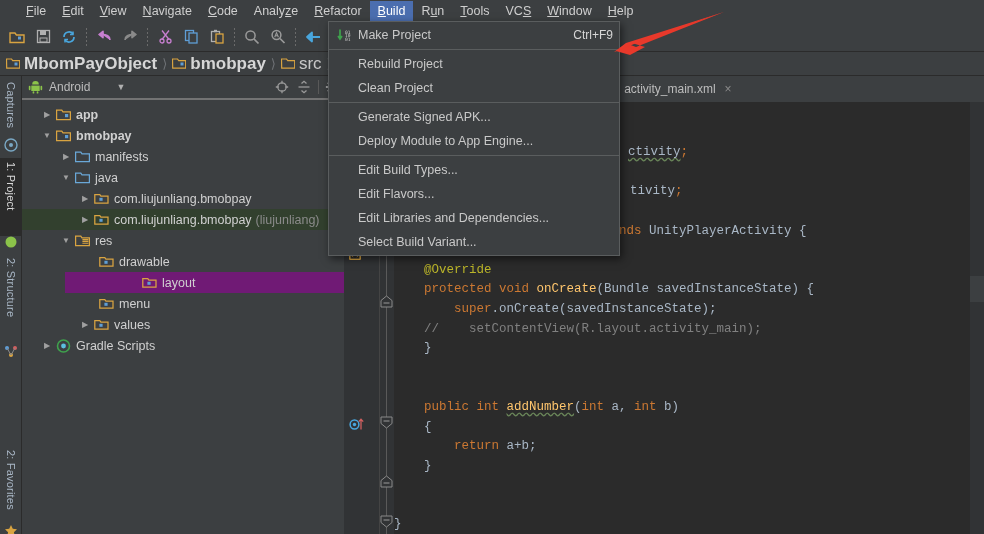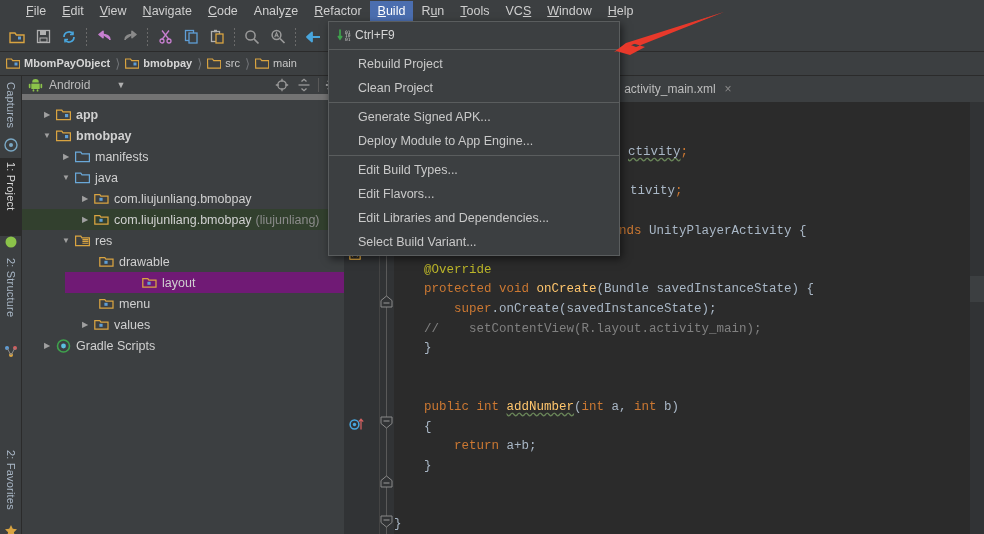--- a/index.html
+++ b/index.html
@@ -33,21 +33,21 @@
   .tb-ico { width:26px; height:24px; display:flex; align-items:center; justify-content:center; }
   .tb-sep { width:1px; height:18px; margin:0 4px;
     background: repeating-linear-gradient(to bottom,#6a6a6a 0 2px, transparent 2px 4px); }
 
   
   .crumbbar {
     position:absolute; left:0; top:52px; width:984px; height:24px;
     background:#3c3f41; display:flex; align-items:center; padding-left:6px;
     border-bottom:1px solid #2b2b2b;
   }
-  .crumb { display:flex; align-items:flex-start; font-size:11px; color:#c8c8c8; padding-right:2px;}
+  .crumb { display:flex; align-items:flex-end; font-size:17px; color:#c8c8c8; padding-right:2px;}
   .crumb.bold { font-weight:bold; color:#d6d6d6; }
   .crumb-sep { color:#6f7276; font-size:13px; margin:0 5px 0 3px; }
 
   
   .vtabs {
     position:absolute; left:0; top:76px; width:22px; height:458px;
     background:#3c3f41; border-right:1px solid #2b2b2b;
   }
   .vtab {
     position:absolute; left:0; width:22px;
@@ -58,21 +58,21 @@
   }
   .vtab.sel { background:#2b2b2b; color:#d8d8d8; }
 
   
   .projpanel {
     position:absolute; left:22px; top:76px; width:322px; height:458px;
     background:#3c3f41;
   }
   .projhead {
     position:absolute; left:0; top:0; width:322px; height:24px;
-    display:flex; align-items:center; border-bottom:6px solid #737373;
+    display:flex; align-items:center; border-bottom:2px solid #737373;
   }
   .projhead .lbl { font-size:12px; color:#bcbcbc; margin-left:6px; }
   .projhead .caret { margin-left:26px; color:#b0b0b0; font-size:9px; }
   .projhead .spacer { flex:1; }
   .projhead .hico { width:22px; height:20px; display:flex; align-items:center; justify-content:center;}
   .tree {
     position:absolute; left:0; top:25px; width:322px; height:433px;
     background:#3c3f41; padding-top:3px; overflow:hidden;
   }
   .node {
@@ -637,20 +637,21 @@
 
     <div class="drow">
       <span class="dico">
         <svg width="17" height="14">
             <path d="M3 1.5v8.5M1 8l2 3 2-3" stroke="#3fa34d" stroke-width="1.7" fill="none"></path>
             <text x="8" y="5.6" font-size="4.6" fill="#c9c9c9" font-family="monospace">01</text>
             <text x="8" y="9.4" font-size="4.6" fill="#c9c9c9" font-family="monospace">10</text>
             <text x="8" y="13" font-size="4.6" fill="#c9c9c9" font-family="monospace">01</text>
           </svg>
       </span>
+      <span class="dlab">Make Project</span>
       <span class="dkey">Ctrl+F9</span>
     </div>
 
 
     <div class="dsep"></div>
 
     <div class="drow">
       <span class="dico"></span>
       <span class="dlab">Rebuild Project</span>
       <span class="dkey"></span>

